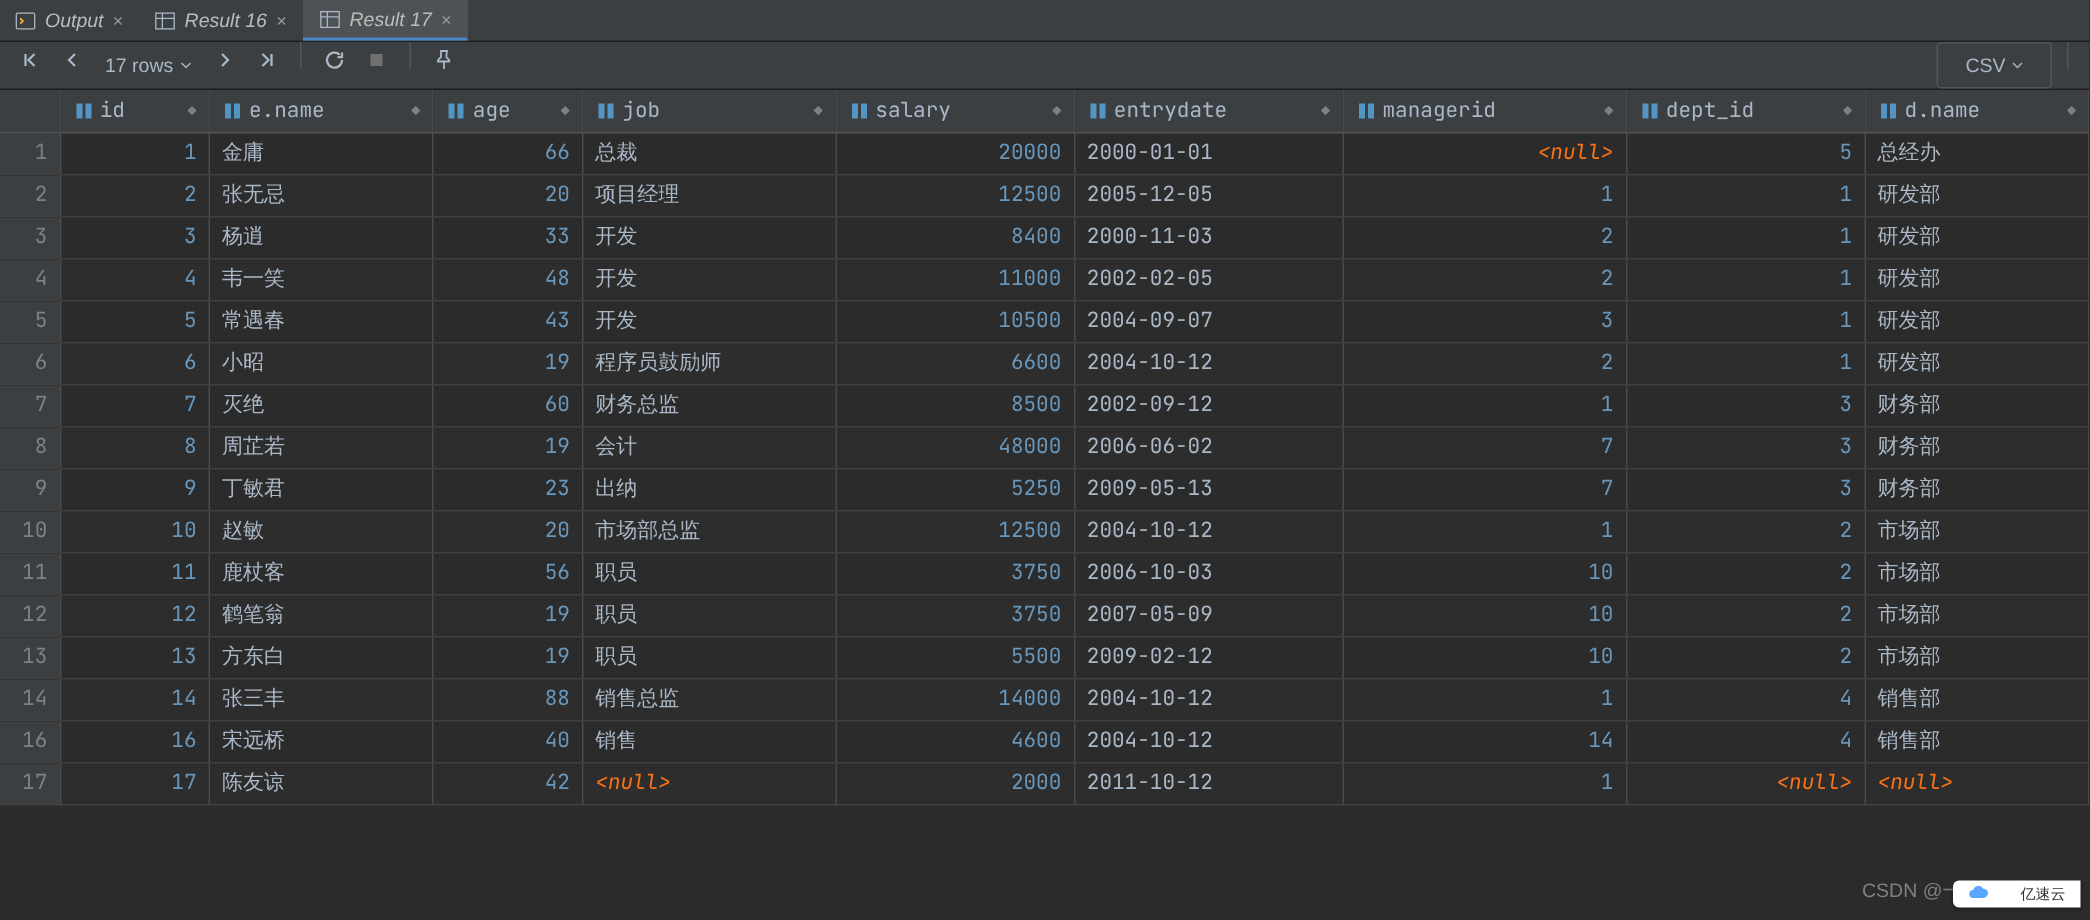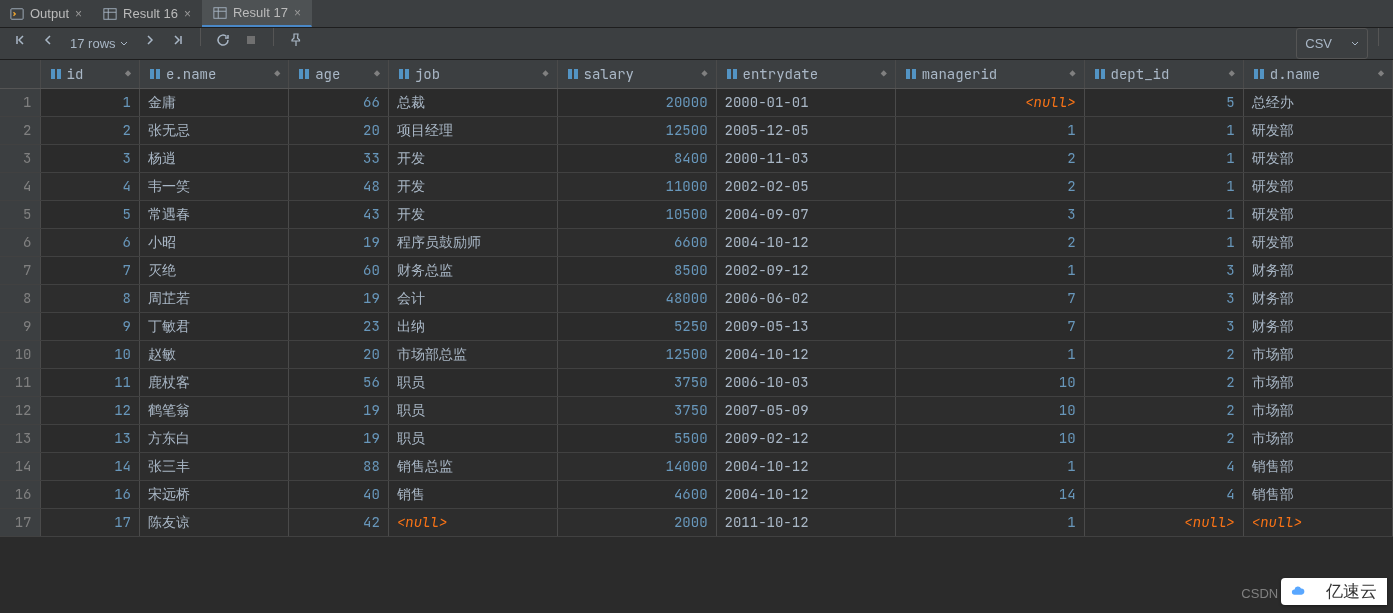--- a/index.html
+++ b/index.html
@@ -19,20 +19,21 @@
     height: 28px;
   }
   .tab {
     display: flex;
     align-items: center;
     gap: 6px;
     padding: 0 10px;
     cursor: pointer;
     border-right: 1px solid transparent;
     color: #bbbbbb;
+    font-style: italic;
   }
   .tab.active {
     background: #4e5254;
     border-bottom: 2px solid #4a88c7;
     padding-left: 11px;
   }
   .tab-icon { width: 14px; height: 14px; display: inline-flex; align-items:center; justify-content:center;}
   .close-x { color:#999; font-size:12px; }
   .toolbar {
     display:flex;
@@ -91,33 +92,33 @@
     min-width:40px;
     position:sticky;
     left:0;
   }
   .num { text-align:right; color:#6897bb; }
   .txt { text-align:left; color:#a9b7c6; }
   .null { color:#f97316; font-style:italic; }
   .sort-chev { color:#808080; font-size:10px; }
   .col-icon { display:inline-flex; width:14px; height:14px; }
   .csv-btn {
-    display:flex; align-items:center; gap:19px;
-    padding:2px 8px; border:1px solid #555; border-radius:3px;
+    display:flex; align-items:center; gap:4px;
+    padding:2px 18px; border:1px solid #555; border-radius:3px;
     cursor:pointer; color:#a9b7c6;
   }
   .watermark {
     position:fixed; bottom:10px; right:20px;
     color:#808080; font-size:13px;
     pointer-events:none;
   }
   .watermark2 {
     position:fixed; bottom:8px; right:6px;
     background:#fff; color:#333;
-    font-size:17px; padding:2px 10px;
+    font-size:10px; padding:2px 10px;
     border-radius:4px 0 0 4px;
     display:flex; align-items:center; gap:21px;
     box-shadow:0 1px 3px rgba(0,0,0,.4);
     z-index:20;
   }
   tbody tr:nth-child(even) td:not(.row-num-col){ background:#2d2d2d;}
 </style>
 </head>
 <body>
 

